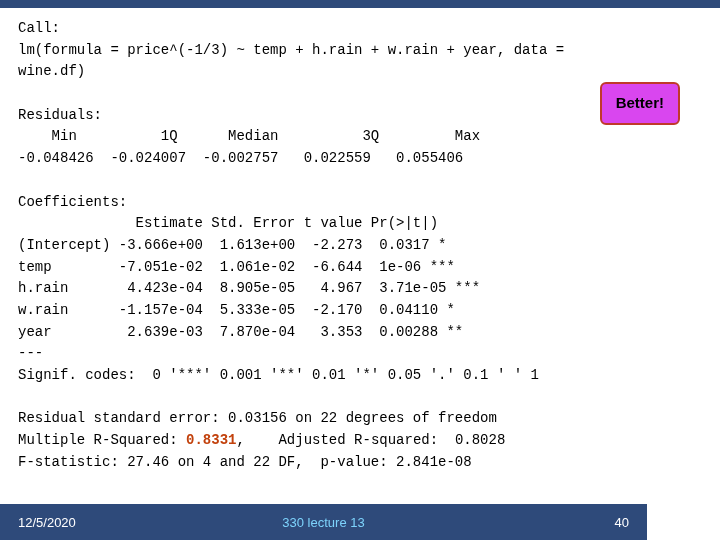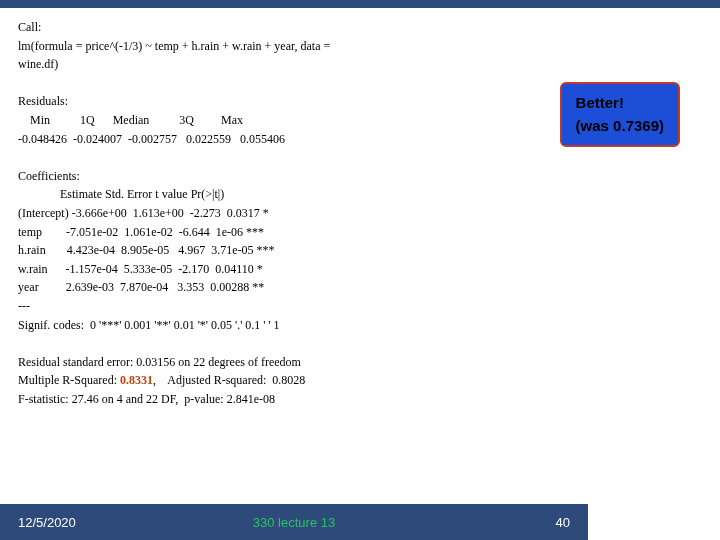--- a/index.html
+++ b/index.html
@@ -20,68 +20,68 @@
       background: #2e4a7a;
     }
 
     .content {
       padding: 10px 18px 0 18px;
       line-height: 1.55;
       color: #000;
     }
 
     .content pre {
-      font-family: Liberation Serif, serif;
-      font-size: 12px;
+      font-family: Liberation Mono, monospace;
+      font-size: 14px;
       white-space: pre;
       line-height: 1.55;
     }
 
     .highlight-orange {
       color: #c2410c;
       font-weight: bold;
     }
 
     .tooltip-box {
       position: absolute;
       top: 82px;
       right: 40px;
-      background: #1d4ed8;
+      background: #d946ef;
       border: 2px solid #c0392b;
       border-radius: 6px;
       padding: 8px 14px;
       font-family: sans-serif;
       font-size: 15px;
       font-weight: bold;
       color: #000;
       z-index: 10;
       line-height: 1.5;
     }
 
     .footer {
       position: absolute;
       bottom: 0;
       left: 0;
-      width: 588px;
+      width: 647px;
       height: 36px;
       background: #2e4a7a;
       display: flex;
       align-items: center;
       justify-content: space-between;
       padding: 0 18px;
       color: #ffffff;
       font-family: sans-serif;
       font-size: 13px;
     }
 
     .footer-center {
       position: absolute;
       left: 50%;
       transform: translateX(-50%);
-      color: #22c55e;
+      color: #7dd3fc;
       font-family: sans-serif;
       font-size: 13px;
     }
   </style>
 </head>
 <body>
 
 <div class="top-bar"></div>
 
 <div class="content">
@@ -103,20 +103,19 @@
 ---
 Signif. codes:  0 '***' 0.001 '**' 0.01 '*' 0.05 '.' 0.1 ' ' 1
 
 Residual standard error: 0.03156 on 22 degrees of freedom
 Multiple R-Squared: </span><span class="highlight-orange">0.8331</span><span>,    Adjusted R-squared:  0.8028
 F-statistic: 27.46 on 4 and 22 DF,  p-value: 2.841e-08</span></pre>
 </div>
 
 <div class="tooltip-box">
   <div>Better!</div>
-  <div>(was 0.7369)</div>
 </div>
 
 <div class="footer">
   <span>12/5/2020</span>
   <span class="footer-center">330 lecture 13</span>
   <span>40</span>
 </div>
 
 </body></html>

